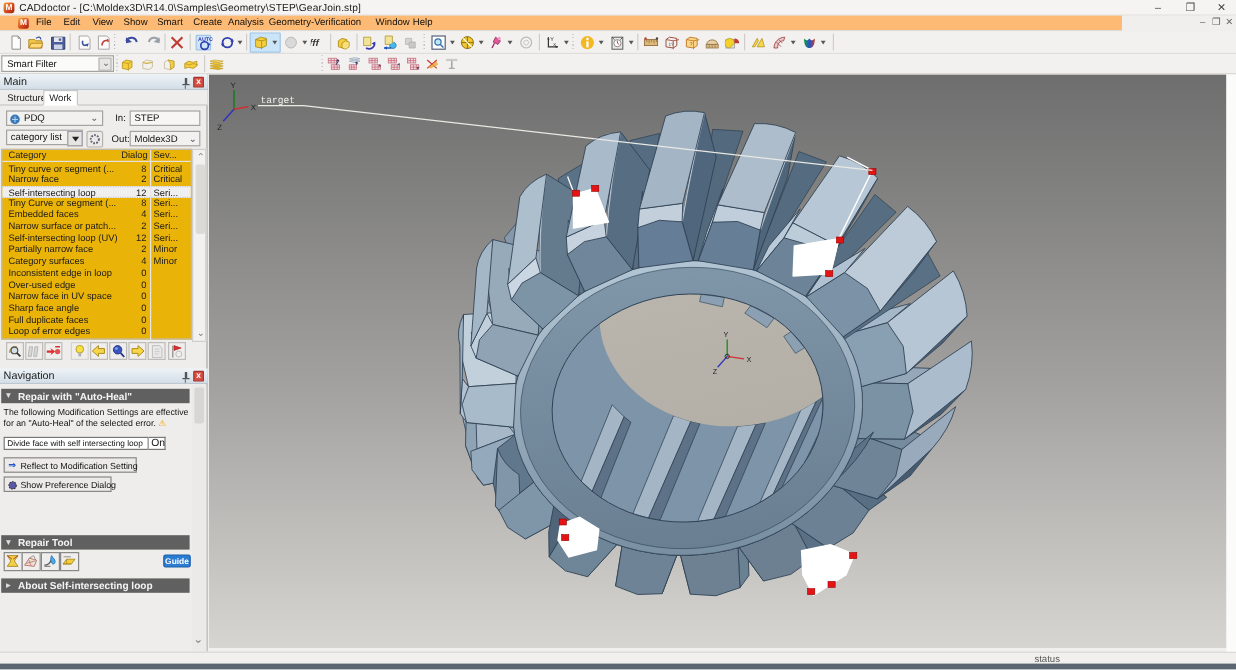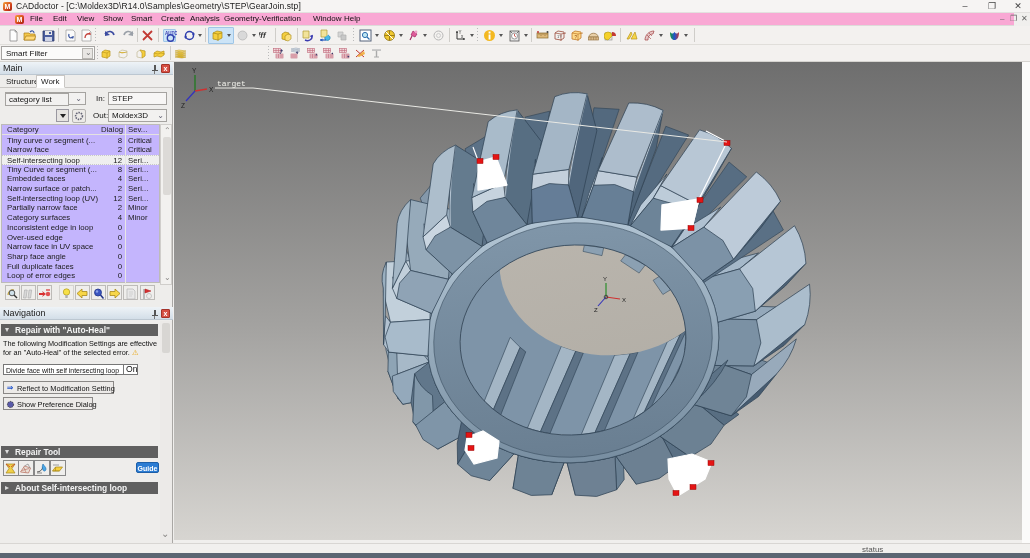--- a/index.html
+++ b/index.html
@@ -1,40 +1,40 @@
 <!DOCTYPE html>
 <html><head><meta charset="utf-8"><style>
 *{box-sizing:border-box;margin:0;padding:0}
 html,body{width:1030px;height:558px;overflow:hidden}
 body{font-family:"Liberation Sans",sans-serif;background:#f0efed;position:relative}
 .abs{position:absolute}
 .titlebar{left:0;top:0;width:1030px;height:13px;background:#f6f4f3;border-bottom:1px solid #e3e1df;font-size:8.5px;color:#1a1a1a}
 .titlebar .txt{position:absolute;left:16px;top:1px;white-space:nowrap;letter-spacing:0.1px}
 .mlogo{position:absolute;width:9px;height:9px;border-radius:2px;background:linear-gradient(135deg,#f4a23a,#d2431b 60%,#a21f10);color:#fff;font-size:7px;font-weight:bold;text-align:center;line-height:9px}
 .wbtn{position:absolute;top:0;width:12px;height:12px;color:#444;font-size:9px;line-height:12px;text-align:center}
-.menubar{left:0;top:13px;width:1014px;height:13px;background:#f9a8d4;border-bottom:1px solid #dddbd9;font-size:8px;color:#111}
+.menubar{left:0;top:13px;width:935px;height:13px;background:#fdba74;border-bottom:1px solid #dddbd9;font-size:8px;color:#111}
 .menubar span.m{position:absolute;top:1px}
 .tb1{left:0;top:26px;width:1030px;height:19px;background:#f3f1ef;border-bottom:1px solid #e0deda}
 .tb2{left:0;top:45px;width:1030px;height:17px;background:#f3f1ef;border-bottom:1px solid #d6d4d0}
 .vsep{position:absolute;top:2px;width:1px;height:14px;background:#cfcdc9}
 .dsep{position:absolute;top:2px;width:1px;height:14px;background:repeating-linear-gradient(#bbb 0 1px,transparent 1px 3px)}
 .ic{position:absolute;top:3px;width:13px;height:13px}
 .ic svg{display:block}
 .hl{background:#cce4f7;border:1px solid #9fc6e7;border-radius:1px}
 .dd{position:absolute;top:8px;width:0;height:0;border-left:2.5px solid transparent;border-right:2.5px solid transparent;border-top:3px solid #555}
 .panel{left:0;top:62px;width:173px;height:481px;background:#eeedeb;border-right:1px solid #a9a7a4}
 .phead{position:absolute;left:0;width:173px;height:13px;background:linear-gradient(#eef3f7,#d3dee8);border-bottom:1px solid #bcc7d1;font-size:9px;color:#222;padding-left:3px;line-height:13px}
 .pclose{position:absolute;width:9px;height:9px;top:2px;background:#d64f43;border:1px solid #a53429;border-radius:1px;color:#fff;font-size:7px;line-height:8px;text-align:center;font-weight:bold}
 .tabs{position:absolute;left:0;top:13px;width:173px;height:13px;background:#eeedeb;border-bottom:1px solid #c9c7c4}
 .tab{position:absolute;top:1px;height:12px;font-size:8px;padding:0 4px;line-height:12px;color:#222}
 .tab.on{background:#fff;border:1px solid #c9c7c4;border-bottom:1px solid #fff;top:0;height:13px;z-index:2}
 .combo{position:absolute;background:#f2f1f0;border:1px solid #a5a3a0;font-size:8px;color:#111;line-height:11px}
 .field{position:absolute;background:#f7f6f5;border:1px solid #a5a3a0;font-size:8px;color:#111;line-height:11px;padding-left:3px}
 .lbl{position:absolute;font-size:8px;color:#111}
-.grid{position:absolute;left:1px;top:62px;width:159px;height:159px;background:#c4b5fd;border:1px solid #bdbbb8;font-size:7.8px;color:#1a1a1a}
+.grid{position:absolute;left:1px;top:62px;width:159px;height:159px;background:#eab308;border:1px solid #bdbbb8;font-size:7.8px;color:#1a1a1a}
 .grow{position:absolute;left:0;width:100%;height:9.7px;line-height:9.7px;white-space:nowrap}
 .grow .c1{position:absolute;left:5px}
 .grow .c2{position:absolute;left:96px;width:24px;text-align:right}
 .grow .c3{position:absolute;left:126px}
 .ghead{border-bottom:1px solid #e4e2e0;color:#222}
 .vline{position:absolute;top:0;width:1px;height:159px;background:#e8e6e4}
 .sbar{position:absolute;background:#f2f1ef;border:1px solid #d0cecb}
 .sth{position:absolute;background:#dcdad7;border-radius:2px}
 .chev{position:absolute;color:#8a8886;font-size:8px;line-height:8px}
 .btnrow .b{position:absolute;top:0;width:15px;height:15px;background:#efeeec;border:1px solid #bdbbb8}
@@ -445,21 +445,21 @@
       <div class="combo" style="left:5px;top:4px;width:81px;height:13px">
         <svg width="9" height="9" style="position:absolute;left:2px;top:2px" viewBox="0 0 9 9">
           <circle cx="4.5" cy="4.5" r="4" fill="#3a7ab8"></circle>
           <path d="M2 4.5h5M4.5 2v5" stroke="#bcd8ee" stroke-width="0.8"></path>
         </svg>
         <span style="position:absolute;left:14px;top:0">PDQ</span>
         <span style="position:absolute;right:3px;top:0;color:#667">⌄</span>
       </div>
       <div class="lbl" style="left:96px;top:6px">In:</div>
       <div class="field" style="left:108px;top:4px;width:59px;height:13px">STEP</div>
-      <div class="combo" style="left:5px;top:5px;width:64px;height:13px">
+      <div class="combo" style="left:5px;top:20px;width:64px;height:13px">
         <span style="position:absolute;left:3px;top:0">category list</span>
       </div>
       <div style="position:absolute;left:56px;top:21px;width:13px;height:13px;background:#e6e4e1;border:1px solid #9a98a0">
         <span style="position:absolute;left:3px;top:4px;width:0;height:0;border-left:3px solid transparent;border-right:3px solid transparent;border-top:4px solid #222"></span>
       </div>
       <div style="position:absolute;left:72px;top:21px;width:14px;height:14px;background:#eceae7;border:1px solid #b5b3b0;border-radius:2px">
         <svg width="10" height="10" style="position:absolute;left:1px;top:1px" viewBox="0 0 10 10">
           <circle cx="5" cy="5" r="3.4" fill="none" stroke="#667" stroke-width="1.6" stroke-dasharray="1.5 1"></circle>
         </svg>
       </div>

